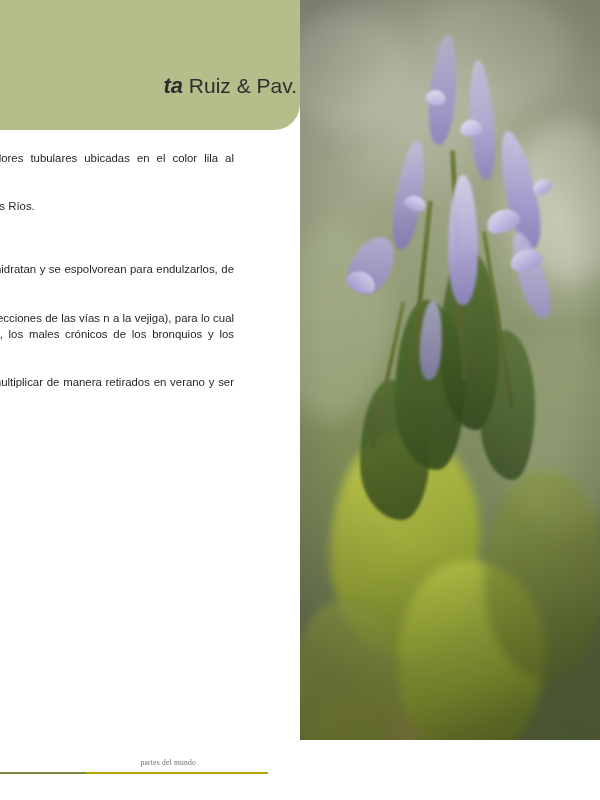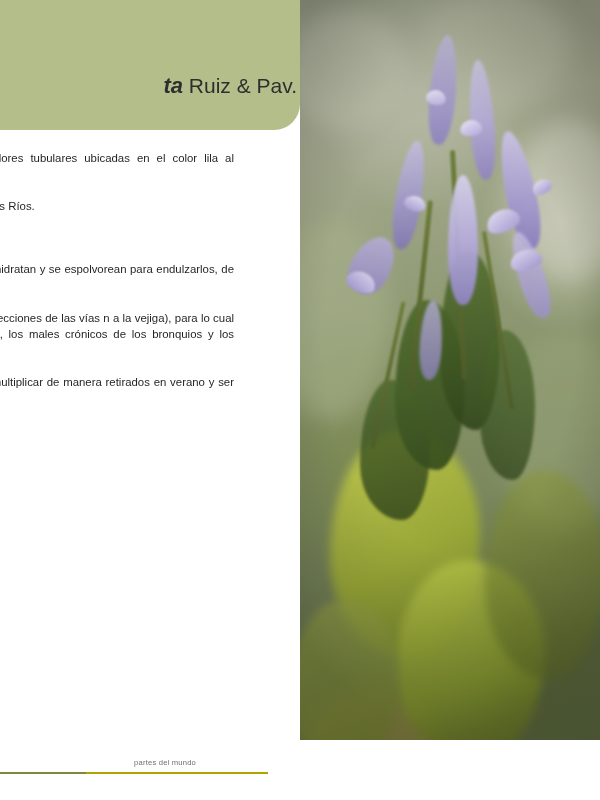--- a/index.html
+++ b/index.html
@@ -99,20 +99,21 @@
     left: 0;
     top: 758px;
     width: 200px;
     font-size: 7.6px;
     color: #6d6e71;
     letter-spacing: 0.2px;
     text-align: right;
     padding-right: 4px;
     box-sizing: border-box;
     white-space: nowrap;
+    font-family: Liberation Serif, serif;
   }
 
   
   .photo {
     position: absolute;
     left: 300px;
     top: 0;
     width: 300px;
     height: 740px;
     overflow: hidden;

